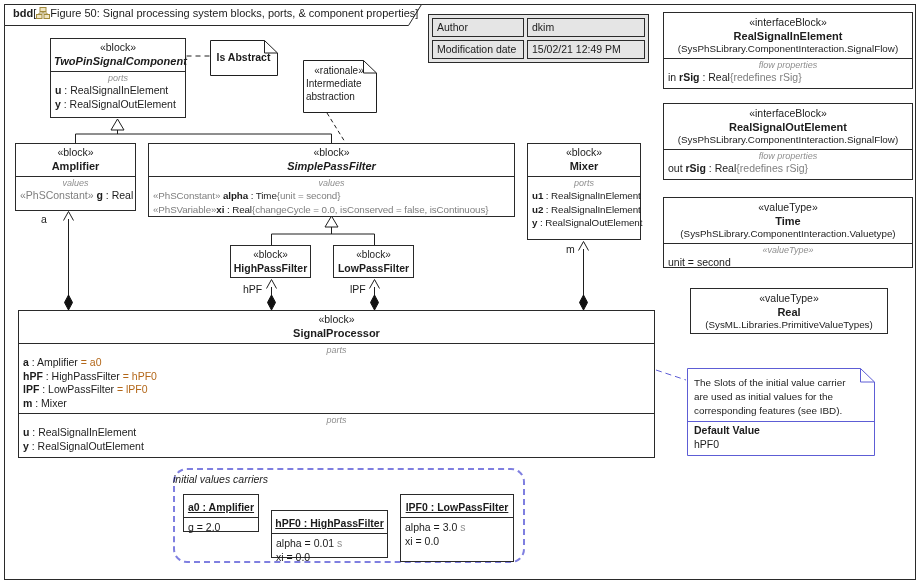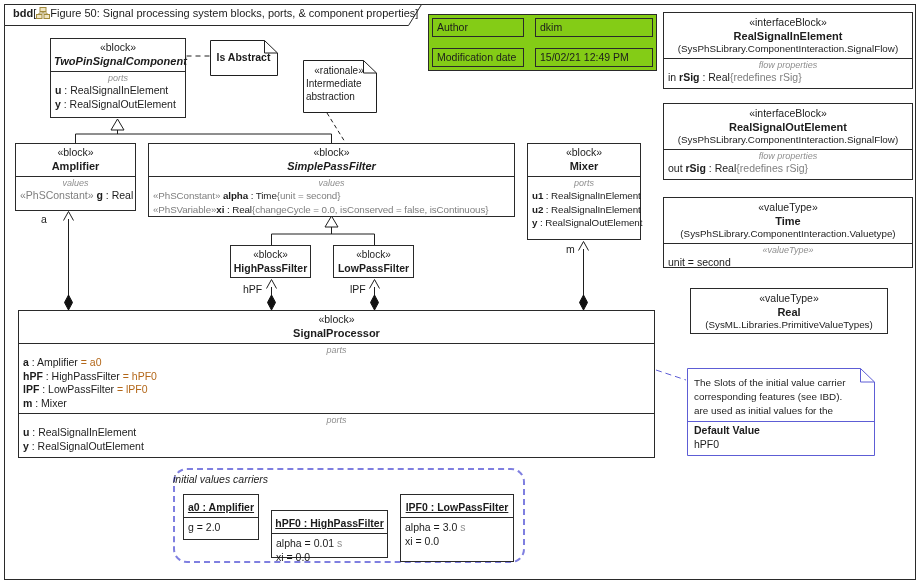--- a/index.html
+++ b/index.html
@@ -17,22 +17,22 @@
   .comp{padding:1px 4px 2px;position:relative;}
   .comp + .comp{border-top:1px solid #2a2a2a;}
   .complabel{text-align:center;font-style:italic;color:#8f8f8f;font-size:9px;line-height:11px;}
   .line{font-size:10.5px;line-height:13.5px;white-space:nowrap;}
   .sm .line{font-size:9.8px;letter-spacing:-0.1px;}
   .gray{color:#7f7f7f;}
   .orange{color:#b36719;}
   .lbl{position:absolute;font-size:10.5px;line-height:12px;}
   .note-text{position:absolute;font-size:10px;line-height:13px;}
   .tab-label{position:absolute;left:13px;top:7px;font-size:11px;display:flex;align-items:center;}
-  .atable{position:absolute;left:428px;top:14px;border:1px solid #2a2a2a;background:#84cc16;
-    display:grid;grid-template-columns:92px 118px;gap:11px;padding:3px;}
+  .atable{position:absolute;left:428px;top:14px;border:1px solid #2a2a2a;background:#e5e5e5;
+    display:grid;grid-template-columns:92px 118px;gap:3px;padding:3px;}
   .acell{border:1px solid #2a2a2a;font-size:10.5px;line-height:13px;padding:2px 4px;white-space:nowrap;}
   .ibox .ihdr{border-bottom:1px solid #2a2a2a;text-align:center;padding:2px 3px;}
   .iname{font-size:10.5px;font-weight:bold;text-decoration:underline;white-space:nowrap;}
   .carriers{position:absolute;left:173px;top:468px;width:352px;height:95px;border:2px dashed #7f7fe0;
     border-radius:14px;box-sizing:border-box;}
   .carrlabel{position:absolute;left:173px;top:473px;width:352px;text-align:left;
     font-size:10.5px;font-style:italic;}
   .unit{color:#8f8f8f;margin-left:3px;}
   .unit:empty{display:none;}
   .anchor-e{position:absolute;left:643px;top:360px;font-size:10px;color:#1c1c1c;font-family:"Liberation Serif",serif;}
@@ -264,30 +264,30 @@
   <div class="box" style="left:690px;top:288px;width:198px;height:46px">
     <div style="text-align:center;padding-top:3px">
       <div class="stereo">«valueType»</div>
       <div class="bname">Real</div>
       <div class="lib">(SysML.Libraries.PrimitiveValueTypes)</div>
     </div>
   </div>
 
   <div class="note-text" style="left:694px;top:376px;width:176px">
     <div style="white-space:nowrap;font-size:9.9px;line-height:14px">The Slots of the initial value carrier</div>
+    <div style="white-space:nowrap;font-size:9.9px;line-height:14px">are used as initial values for the</div>
     <div style="white-space:nowrap;font-size:9.9px;line-height:14px">corresponding features (see IBD).</div>
-    <div style="white-space:nowrap;font-size:9.9px;line-height:14px">are used as initial values for the</div>
   </div>
   <div class="note-text" style="left:694px;top:424px;font-weight:bold;font-size:10.5px">Default Value</div>
   <div class="note-text" style="left:694px;top:438px;font-size:10.5px">hPF0</div>
 
   <div class="carriers"></div>
   <div class="carrlabel">initial values carriers</div>
 
-  <div class="box ibox" style="left:183px;top:494px;width:76px;height:46px">
+  <div class="box ibox" style="left:183px;top:494px;width:76px;height:38px">
     <div class="ihdr"><span class="iname">a0 : Amplifier</span></div>
     <div class="comp" style="padding-top:3px">
       <div class="line"><span>g = 2.0</span></div>
     </div>
   </div>
 
   <div class="box ibox" style="left:271px;top:510px;width:117px;height:48px">
     <div class="ihdr"><span class="iname">hPF0 : HighPassFilter</span></div>
     <div class="comp" style="padding-top:3px">
       <div class="line"><span>alpha = 0.01</span><span class="unit">s</span></div>

